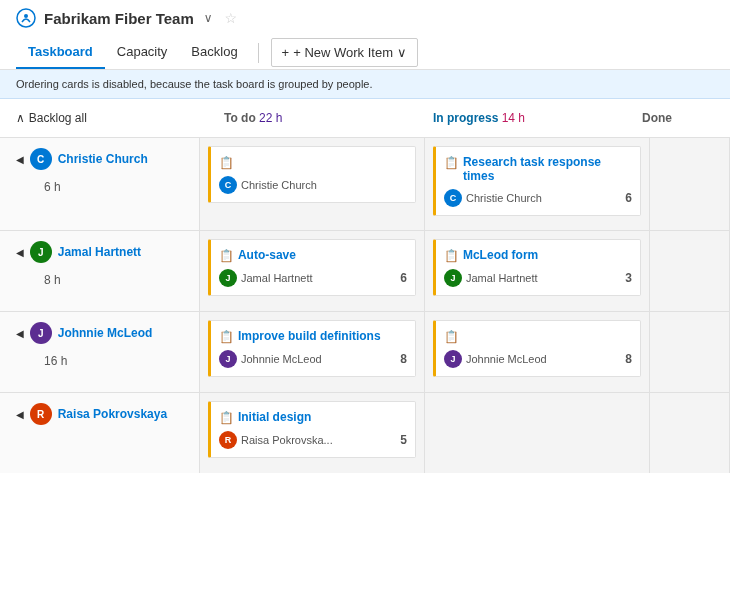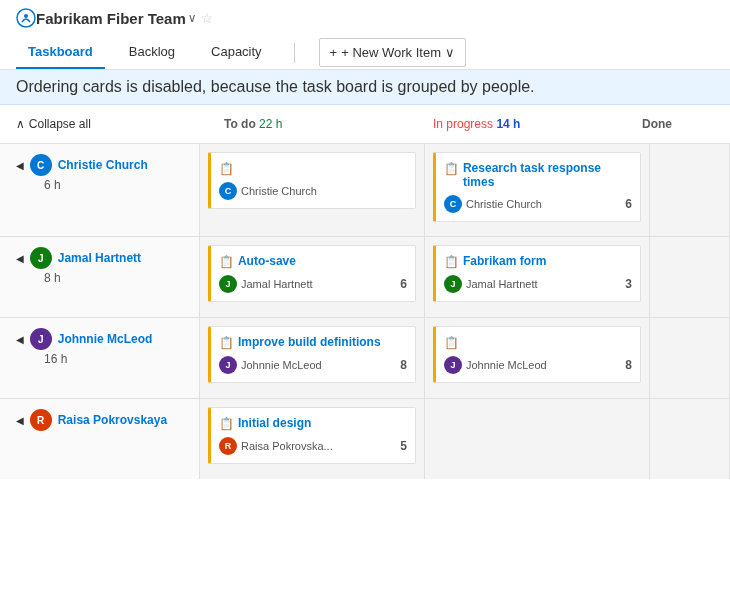--- a/index.html
+++ b/index.html
@@ -1,47 +1,47 @@
 <!DOCTYPE html>
 <html><head>
   <meta charset="utf-8">
   <style>
     * { box-sizing: border-box; margin: 0; padding: 0; }
     body { font-family: "Segoe UI", sans-serif; font-size: 13px; color: #333; background: #fff; width: 730px; min-height: 607px; overflow-x: hidden; }
 
-    .top-bar { display: flex; align-items: center; padding: 8px 16px; }
+    .top-bar { display: flex; align-items: center; padding: 8px 16px; gap: 8px; }
     .team-name { font-size: 15px; font-weight: 600; color: #333; }
     .dropdown-icon { color: #666; font-size: 12px; margin-left: 2px; }
     .star-icon { color: #ccc; font-size: 14px; margin-left: 4px; }
 
-    .nav-bar { display: flex; align-items: center; padding: 0 16px; border-bottom: 1px solid #e0e0e0; gap: 12px; }
+    .nav-bar { display: flex; align-items: center; padding: 0 16px; border-bottom: 1px solid #e0e0e0; gap: 0; }
     .nav-item { padding: 8px 12px; font-size: 13px; cursor: pointer; color: #333; border-bottom: 2px solid transparent; }
     .nav-item.active { color: #0078d4; border-bottom: 2px solid #0078d4; font-weight: 600; }
     .nav-divider { width: 1px; height: 20px; background: #ccc; margin: 0 8px; }
     .new-work-item { display: flex; align-items: center; gap: 4px; padding: 6px 10px; font-size: 13px; color: #333; cursor: pointer; border: 1px solid #ccc; border-radius: 2px; margin-left: 4px; }
 
-    .info-bar { background: #e8f4ff; padding: 8px 16px; font-size: 16px; color: #333; border-bottom: 1px solid #c7dff7; }
+    .info-bar { background: #e8f4ff; padding: 8px 16px; font-size: 11px; color: #333; border-bottom: 1px solid #c7dff7; }
 
     .board-container { display: flex; flex-direction: column; padding: 0; }
 
     .board-header { display: flex; align-items: center; padding: 8px 16px; background: #fff; }
     .collapse-all { display: flex; align-items: center; gap: 4px; cursor: pointer; font-size: 12px; color: #333; width: 200px; }
     .columns-header { display: flex; flex: 1; }
     .col-header { flex: 1; font-size: 12px; font-weight: 600; color: #5c5c5c; padding: 4px 8px; }
     .col-header.done { min-width: 80px; flex: 0 0 80px; }
 
     .board-body { display: flex; flex-direction: column; }
 
     .person-section { display: flex; flex-direction: row; border-top: 1px solid #e0e0e0; }
     .person-info { width: 200px; min-width: 200px; padding: 10px 16px; background: #fafafa; border-right: 1px solid #e0e0e0; }
     .person-header { display: flex; align-items: center; gap: 6px; }
     .collapse-arrow { font-size: 10px; color: #333; cursor: pointer; }
     .avatar { width: 22px; height: 22px; border-radius: 50%; display: inline-flex; align-items: center; justify-content: center; font-size: 10px; font-weight: bold; color: #fff; }
     .person-name { font-size: 12px; font-weight: 600; color: #0078d4; cursor: pointer; }
-    .person-hours { font-size: 12px; color: #555; margin-left: 28px; margin-top: 2px; }
+    .person-hours { font-size: 12px; color: #555; margin-left: 28px; margin-top: 10px; }
 
     .person-columns { display: flex; flex: 1; }
     .board-col { flex: 1; padding: 8px; background: #f4f4f4; border-right: 1px solid #e0e0e0; min-height: 80px; }
     .board-col.done { flex: 0 0 80px; min-width: 80px; }
 
     .card { background: #fff; border: 1px solid #e0e0e0; border-left: 3px solid #f0a800; border-radius: 2px; padding: 8px; margin-bottom: 6px; }
     .card-title { font-size: 12px; font-weight: 600; color: #0078d4; margin-bottom: 6px; display: flex; align-items: flex-start; gap: 4px; }
     .card-icon { font-size: 12px; flex-shrink: 0; margin-top: 1px; }
     .card-footer { display: flex; align-items: center; justify-content: space-between; }
     .card-person { display: flex; align-items: center; gap: 4px; font-size: 11px; color: #555; }
@@ -64,47 +64,47 @@
     <path d="M6 14 Q10 8 14 14" stroke="#0078d4" stroke-width="1.5" fill="none"></path>
     <circle cx="10" cy="8" r="2" fill="#0078d4"></circle>
   </svg>
   <span class="team-name">Fabrikam Fiber Team</span>
   <span class="dropdown-icon">∨</span>
   <span class="star-icon">☆</span>
 </div>
 
 <div class="nav-bar">
   <span class="nav-item active">Taskboard</span>
+  <span class="nav-item">Capacity</span>
   <span class="nav-item">Backlog</span>
-  <span class="nav-item">Capacity</span>
   <div class="nav-divider"></div>
   <div class="new-work-item">
     <span>+</span>
     <span>+ New Work Item</span>
     <span>∨</span>
   </div>
 </div>
 
 <div class="info-bar">
   <span>Ordering cards is disabled, because the task board is grouped by people.</span>
 </div>
 
 <div class="board-container">
 
   <div class="board-header">
     <div class="collapse-all">
       <span>∧</span>
-      <span>Collapse all</span>
+      <span>Backlog all</span>
     </div>
     <div class="columns-header">
       <div class="col-header">
-        <span>To do&nbsp;</span><span style="color:#15803d; font-weight:400">22 h</span>
+        <span>To do&nbsp;</span><span style="color:#4c1d95; font-weight:400">22 h</span>
       </div>
       <div class="col-header">
-        <span style="color:#ef4444; font-weight:400">In progress&nbsp;</span><span style="color:#1d4ed8; font-weight:700">14 h</span>
+        <span style="color:#0369a1; font-weight:700">In progress&nbsp;</span><span style="color:#be185d; font-weight:400">14 h</span>
       </div>
       <div class="col-header done">Done</div>
     </div>
   </div>
 
   <div class="board-body">
 
     <div class="person-section">
       <div class="person-info">
         <div class="person-header">
@@ -172,21 +172,21 @@
                 <span>Jamal Hartnett</span>
               </div>
               <span class="card-hours">6</span>
             </div>
           </div>
         </div>
         <div class="board-col">
           <div class="card">
             <div class="card-title">
               <span class="card-icon">📋</span>
-              <span>Fabrikam form</span>
+              <span>McLeod form</span>
             </div>
             <div class="card-footer">
               <div class="card-person">
                 <span class="avatar av-jamal" style="width:18px;height:18px;font-size:9px;">J</span>
                 <span>Jamal Hartnett</span>
               </div>
               <span class="card-hours">3</span>
             </div>
           </div>
         </div>

